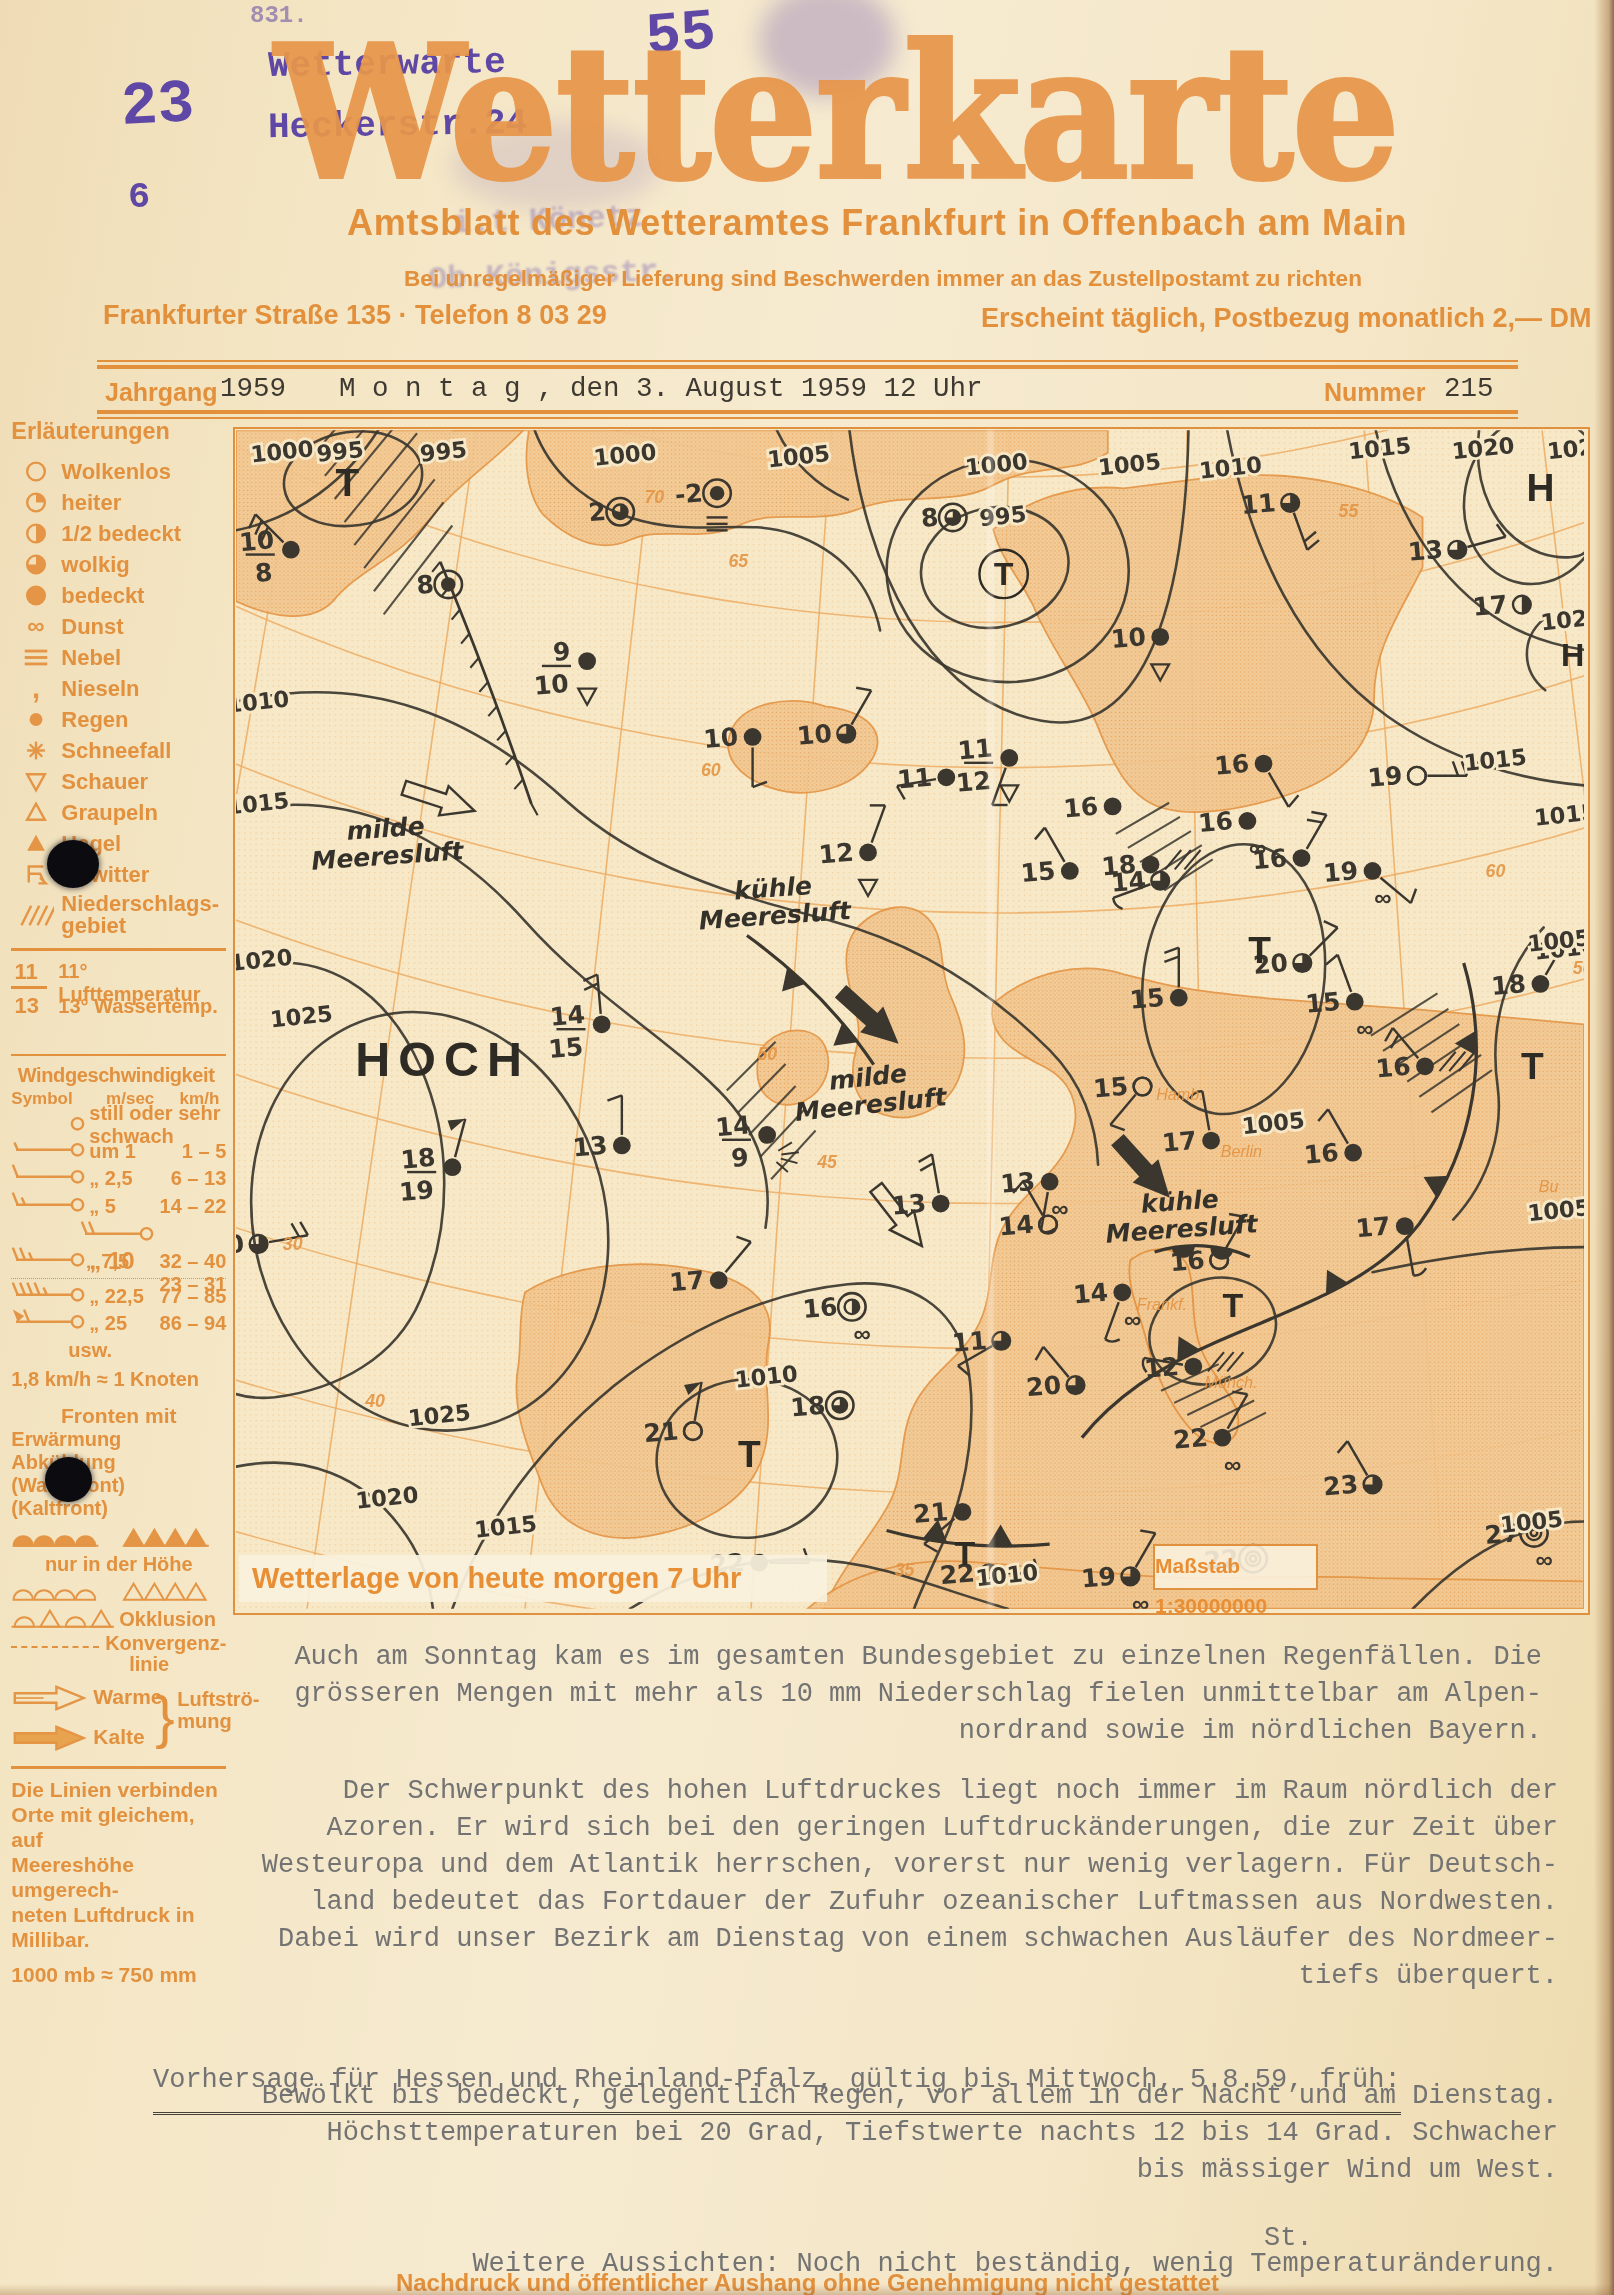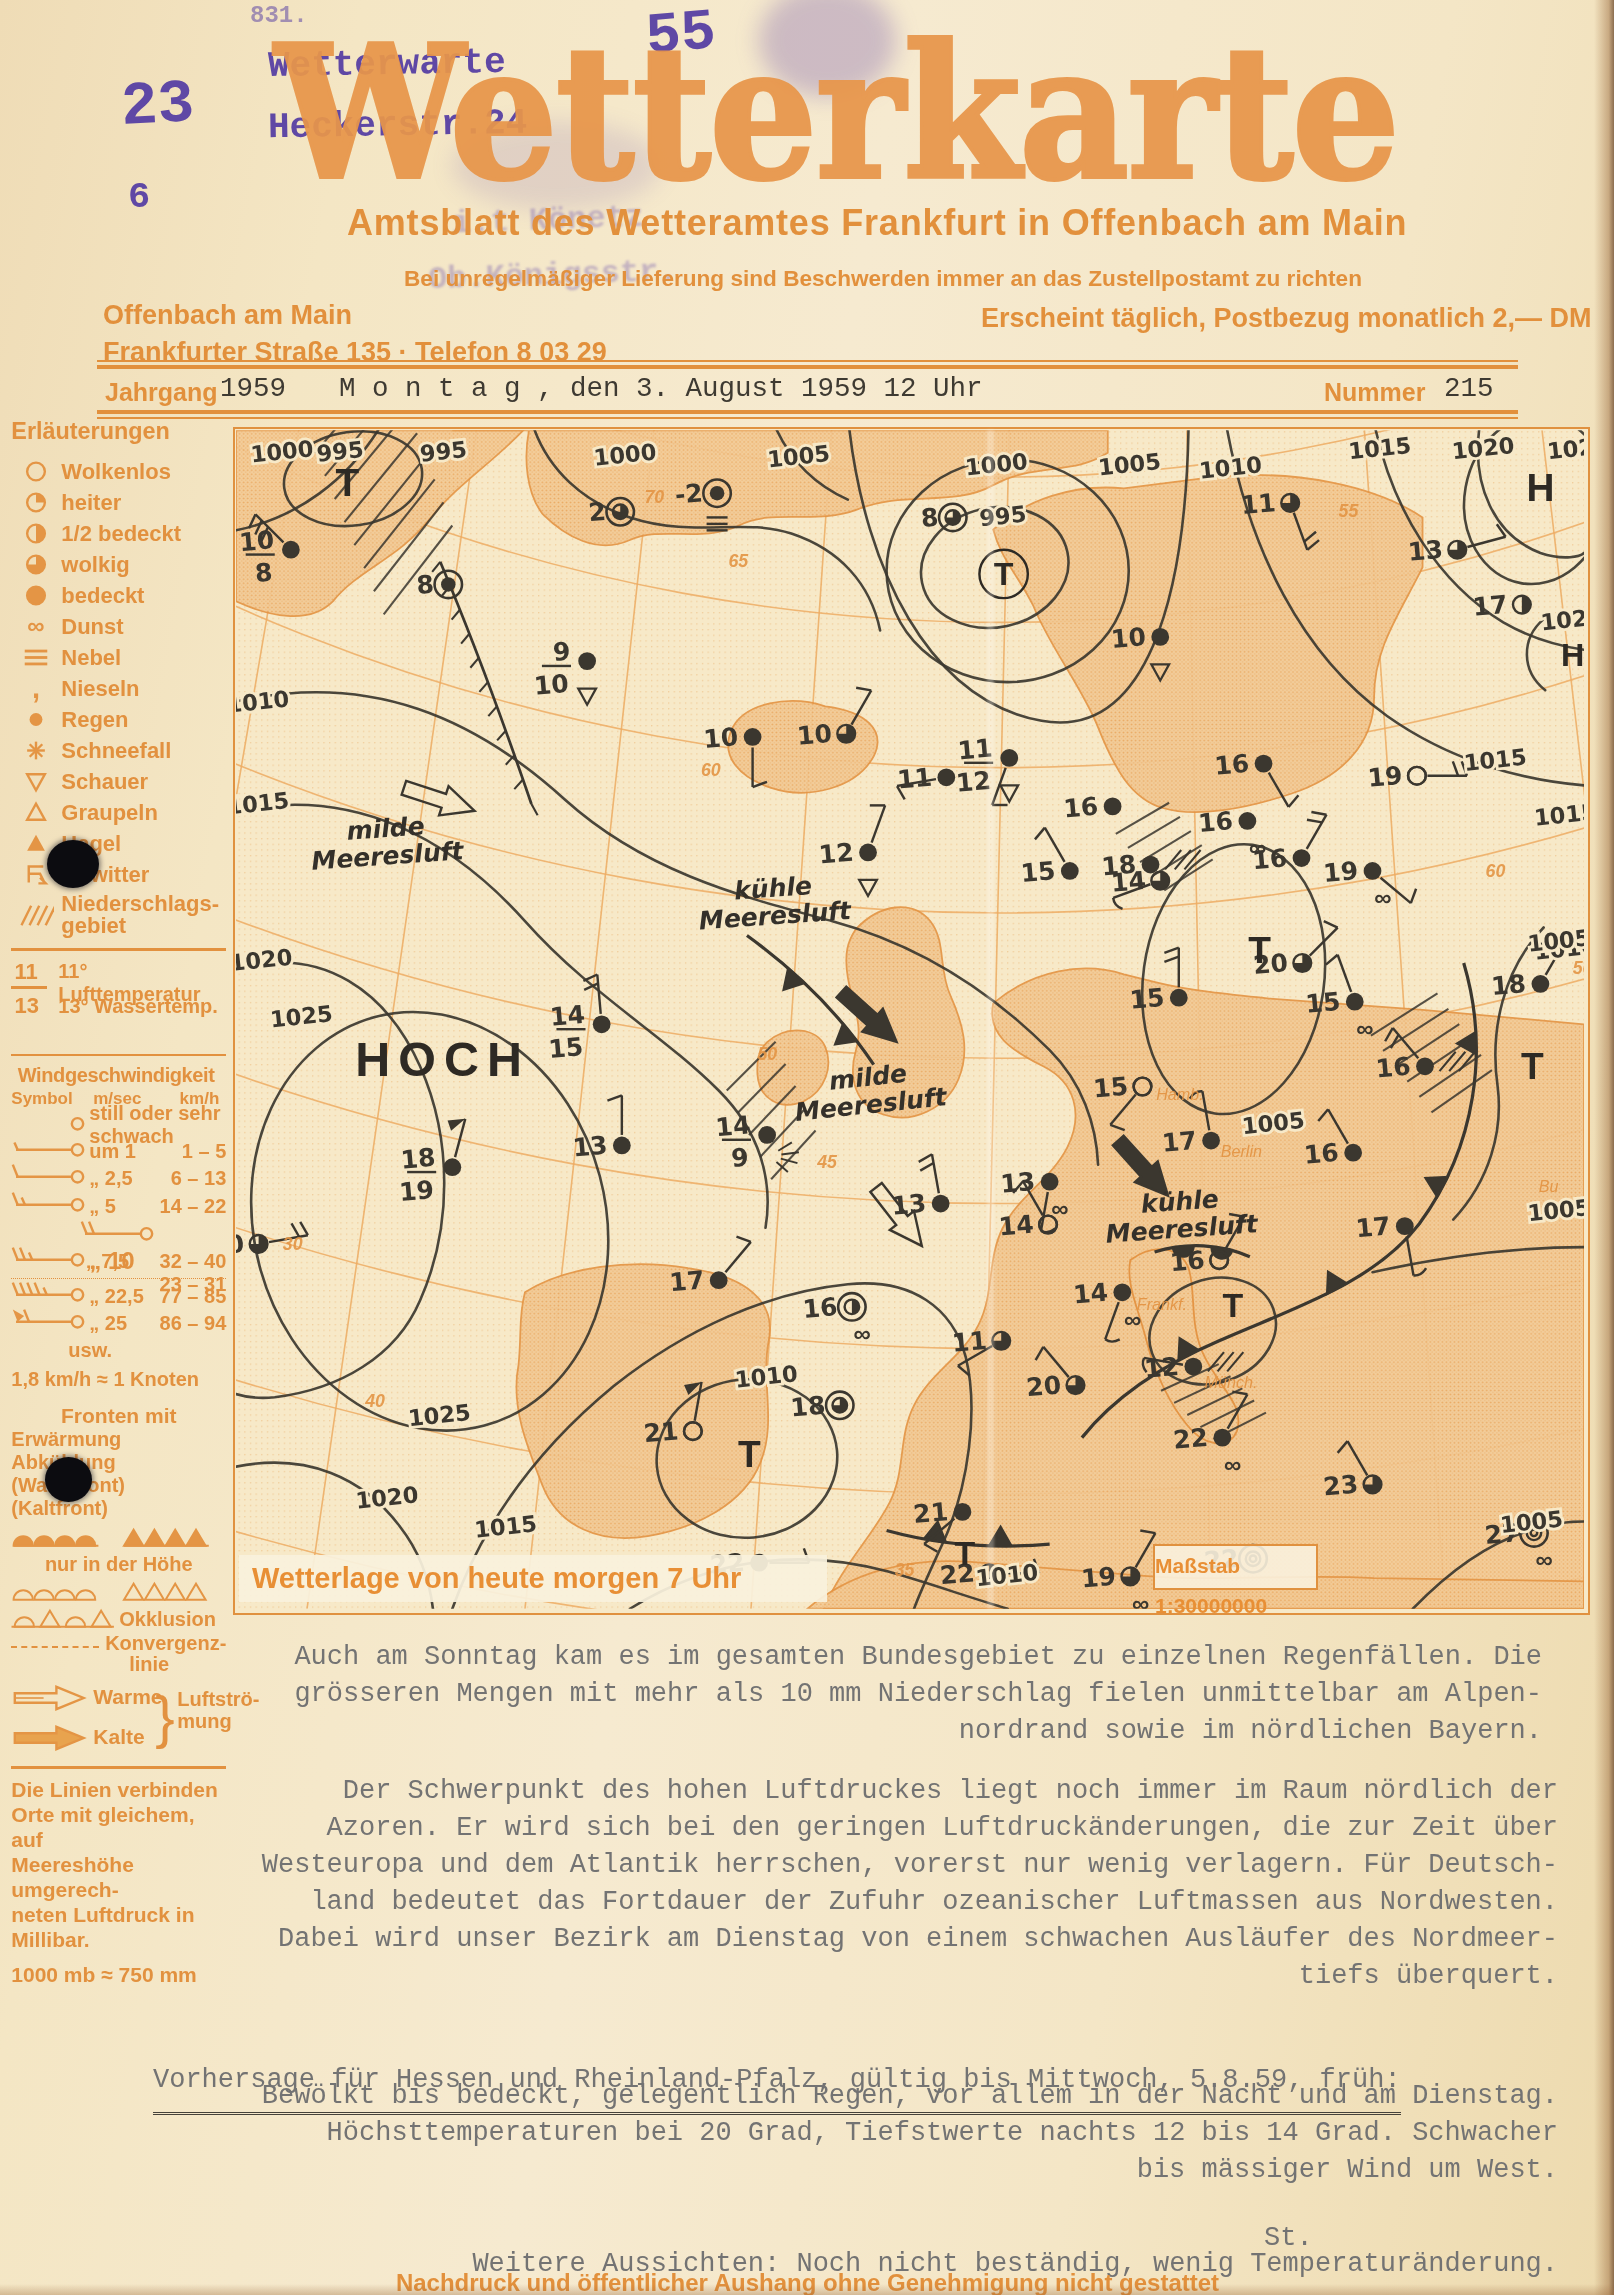--- a/index.html
+++ b/index.html
@@ -60,21 +60,20 @@
 <div class="abs blotch" style="left:759px;top:-16px;width:137px;height:113px;"></div>
 <div class="abs blotch" style="left:452px;top:121px;width:210px;height:89px;opacity:.5;"></div>
 <div class="abs stamp-faint" style="left:452px;top:202px;font-size:32px;transform:rotate(-2deg);">i.t Könetz</div>
 <div class="abs stamp-faint" style="left:428px;top:257px;font-size:32px;transform:rotate(-2deg);">Ob.Königsstr.</div>
 
 <div class="abs org" id="title">Wetterkarte</div>
 <div class="abs org" id="subtitle">Amtsblatt des Wetteramtes Frankfurt in Offenbach am Main</div>
 <div class="abs org" id="postnote">Bei unregelmäßiger Lieferung sind Beschwerden immer an das Zustellpostamt zu richten</div>
 
 <div class="abs org addr" style="left:103px;top:297px;">
-  <div>Offenbach am Main</div>
   <div>Frankfurter Straße 135 · Telefon 8 03 29</div>
 </div>
 <div class="abs org addr" style="left:981px;top:300px;">
   <div>Erscheint täglich, Postbezug monatlich 2,— DM</div>
 </div>
 
 <div class="abs rule" style="left:97px;top:360px;width:1421px;height:1.6px;"></div>
 <div class="abs rule" style="left:97px;top:365px;width:1421px;height:4px;"></div>
 <div class="abs" id="dateline">
   <span class="abs lbl" style="left:105px;top:4.8px;">Jahrgang</span>
@@ -229,21 +228,21 @@
     <div class="abs" style="left:3.2px;top:0;font-size:22px;">11</div>
     <div class="abs" style="left:0px;top:27.5px;width:36px;height:2.4px;background:#e2913f;"></div>
     <div class="abs" style="left:3.2px;top:34px;font-size:22px;">13</div>
     <div class="abs" style="left:47px;top:1.6px;font-size:20px;">11° Lufttemperatur</div>
     <div class="abs" style="left:47px;top:36px;font-size:20px;">13° Wassertemp.</div>
   </div>
   <div class="leg-hr"></div>
   <div style="font-size:20px;letter-spacing:-0.4px;margin:3.2px 0 1.6px 6.5px;">Windgeschwindigkeit</div>
   <div style="display:flex;font-size:17px;margin-bottom:4.8px;">
     <span style="width:69px;">Symbol</span>
-    <span style="width:74px;text-align:center;">m/sec</span>
+    <span style="width:74px;text-align:right;">m/sec</span>
     <span style="width:65px;text-align:right;">km/h</span>
   </div>
   <div id="wind-rows">
       <div style="display: flex; align-items: center; height: 24px;">
         <span style="width:78px;flex:none;"><svg width="78" height="27.5" viewBox="0 0 96 34">
             <circle cx="82" cy="17" r="7" fill="none" stroke="#e49545" stroke-width="3"></circle>
           </svg></span>
     <span style="font-size:20px;">still oder sehr schwach</span>
     <span style="font-size:20px;margin-left:auto;"></span>
       </div>

